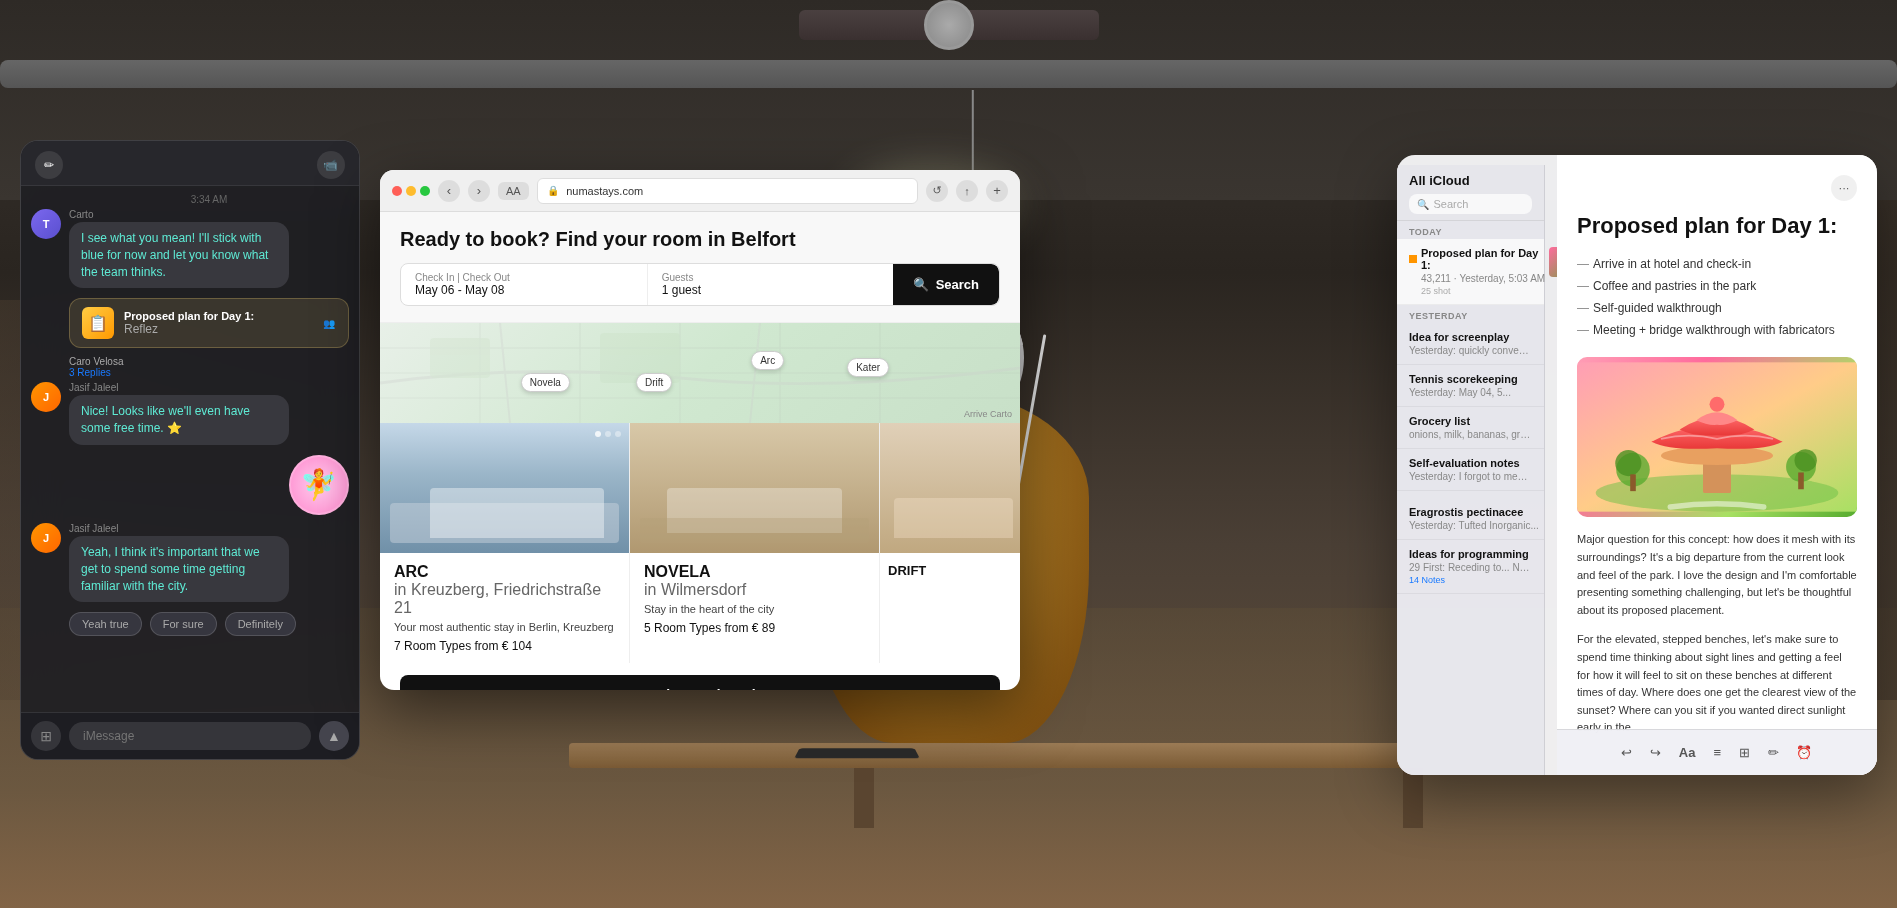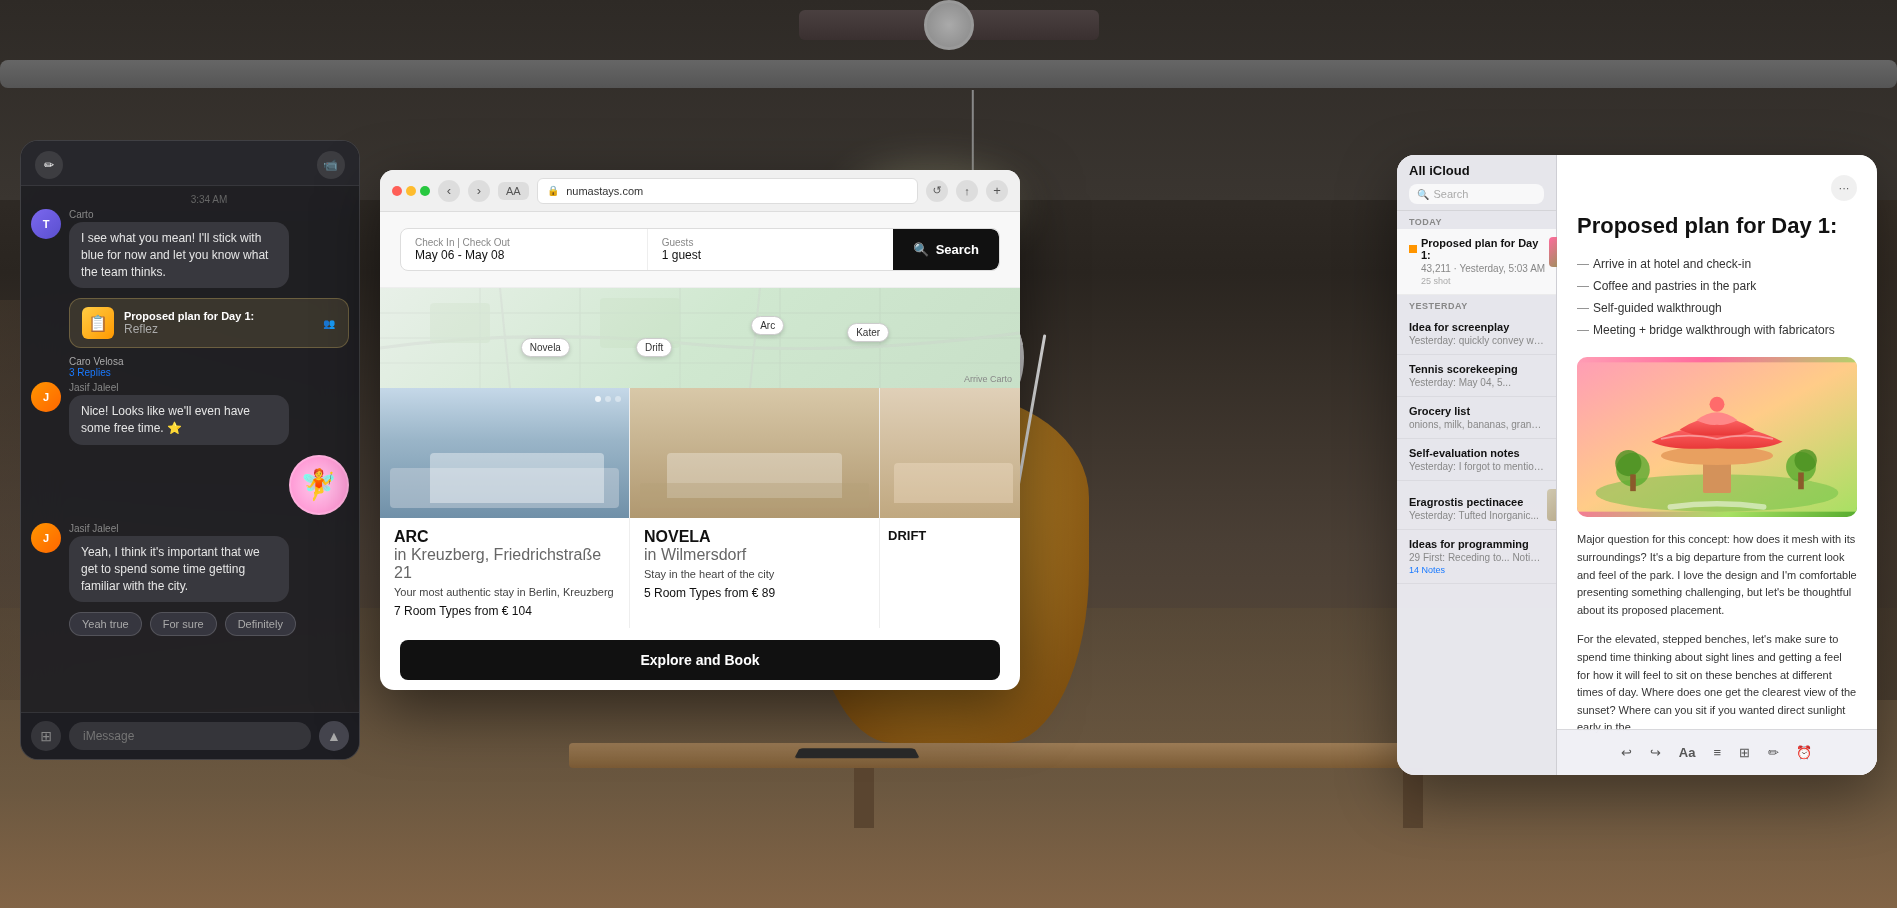--- a/index.html
+++ b/index.html
@@ -62,21 +62,21 @@
       height: 30px;
       border-radius: 50%;
       flex-shrink: 0;
       overflow: hidden;
     }
     .chat-bubble {
       max-width: 220px;
       background: rgba(60, 60, 65, 0.9);
       border-radius: 14px;
       padding: 8px 12px;
-      color: #e5e5e5;
+      color: #5eead4;
       font-size: 12px;
       line-height: 1.4;
     }
     .chat-name {
       color: #888;
       font-size: 10px;
       margin-bottom: 2px;
     }
     .chat-time {
       color: #666;
@@ -314,23 +314,23 @@
       height: 620px;
       background: rgba(245, 245, 247, 0.96);
       border-radius: 18px;
       z-index: 20;
       overflow: hidden;
       box-shadow: 0 20px 60px rgba(0,0,0,0.4);
     }
     .notes-left-panel {
       position: absolute;
       left: 0;
-      top: 0;
+      top: 10px;
       bottom: 0;
-      width: 160px;
+      width: 148px;
       background: rgba(230,230,235,0.95);
       border-right: 1px solid rgba(0,0,0,0.1);
     }
     .note-list-item {
       padding: 8px 12px;
       border-bottom: 1px solid rgba(0,0,0,0.05);
       cursor: pointer;
     }
     .note-list-item.active {
       background: rgba(255,255,255,0.7);
@@ -539,20 +539,21 @@
     <div class="browser-url-bar">
       <span style="color:#888;font-size:10px;">🔒</span>
       <span>numastays.com</span>
     </div>
     <div class="browser-nav-btn" style="font-size:11px;">↺</div>
     <div class="browser-nav-btn" style="font-size:11px;">↑</div>
     <div class="browser-nav-btn" style="font-size:13px;">+</div>
   </div>
 
   <div class="hotel-search-section">
+    <div class="hotel-title">Ready to book? Find your room in Belfort</div>
     <div class="search-bar">
       <div class="search-section">
         <div class="search-label">Check In | Check Out</div>
         <div class="search-value">May 06 - May 08</div>
       </div>
       <div class="search-section">
         <div class="search-label">Guests</div>
         <div class="search-value">1 guest</div>
       </div>
       <button class="search-btn">

